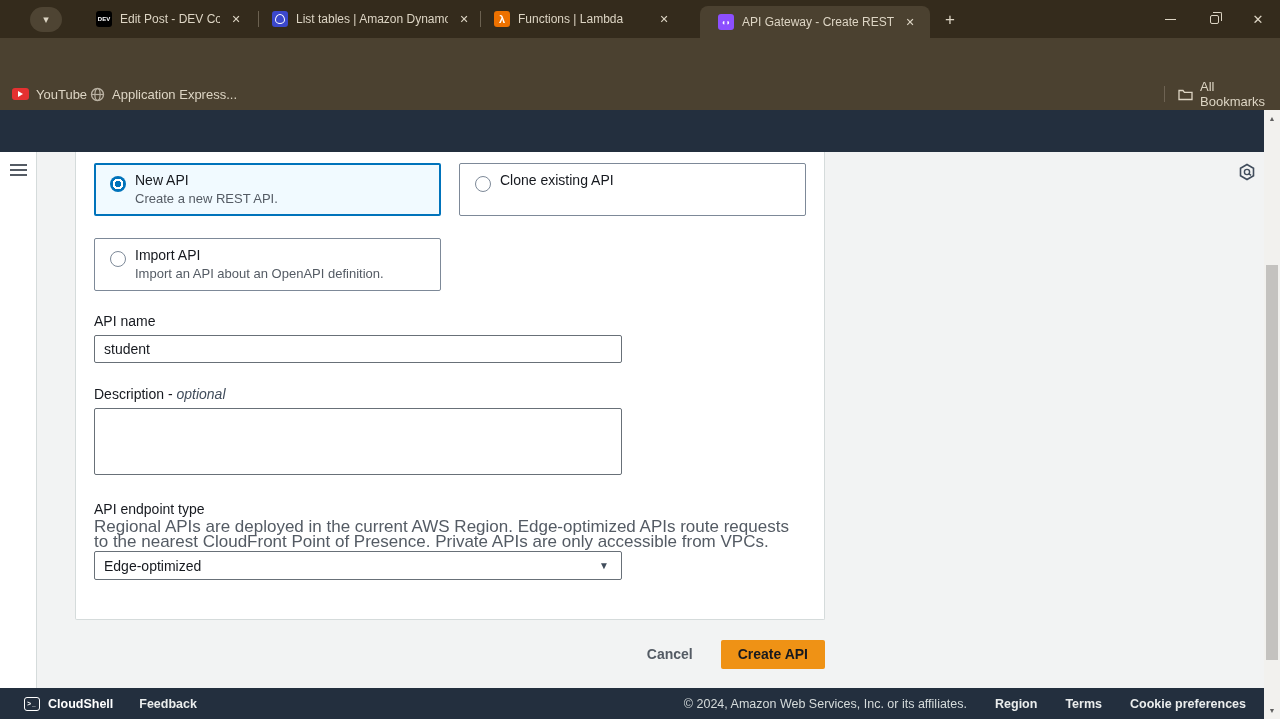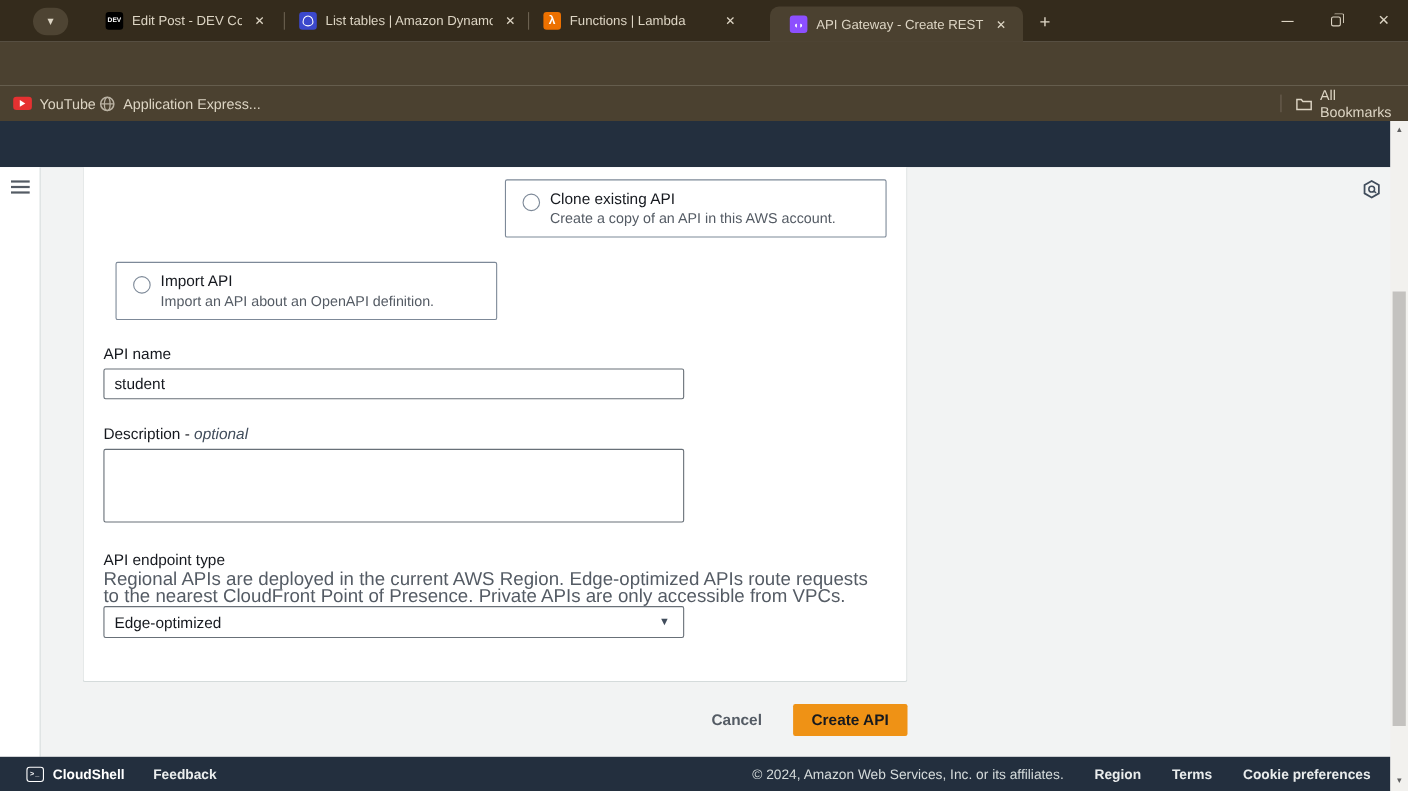--- a/index.html
+++ b/index.html
@@ -312,26 +312,30 @@
   <span class="q-icon">
     <svg width="18" height="18" viewBox="0 0 18 18">
         <polygon points="9,1.5 15.5,5.2 15.5,12.8 9,16.5 2.5,12.8 2.5,5.2" fill="none" stroke="#414d5c" stroke-width="1.6"></polygon>
         <circle cx="9" cy="9" r="2.6" fill="none" stroke="#414d5c" stroke-width="1.4"></circle>
         <line x1="10.6" y1="10.6" x2="13" y2="12.4" stroke="#414d5c" stroke-width="1.4"></line>
       </svg>
   </span>
 
   <div class="card">
 
+    <div class="option selected" style="left:18px;top:11px">
+      <span class="radio"></span>
+      <span class="opt-title">New API</span>
+      <span class="opt-desc">Create a new REST API.</span>
+    </div>
     <div class="option" style="left:383px;top:11px">
       <span class="radio"></span>
       <span class="opt-title">Clone existing API</span>
-      <span class="opt-desc">Create a copy of an API in this AWS account.</span>
     </div>
-    <div class="option" style="left:29px;top:86px">
+    <div class="option" style="left:18px;top:86px">
       <span class="radio"></span>
       <span class="opt-title">Import API</span>
       <span class="opt-desc">Import an API about an OpenAPI definition.</span>
     </div>
 
     <label class="fld-label" style="top:161px">API name</label>
     <input class="text-field" style="top: 183px;" value="student">
 
     <label class="fld-label" style="top:234px"><span>Description - </span><em>optional</em></label>
     <textarea class="desc-area" style=""></textarea>

